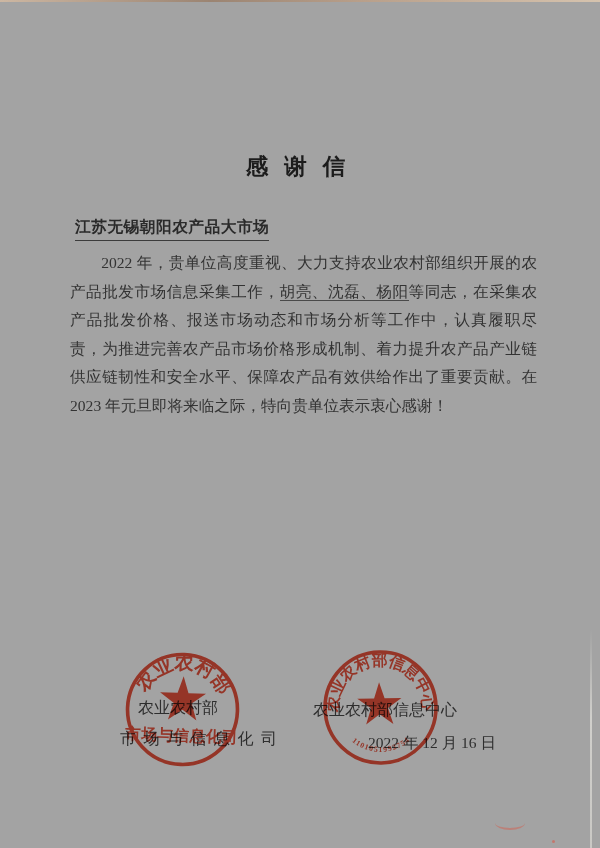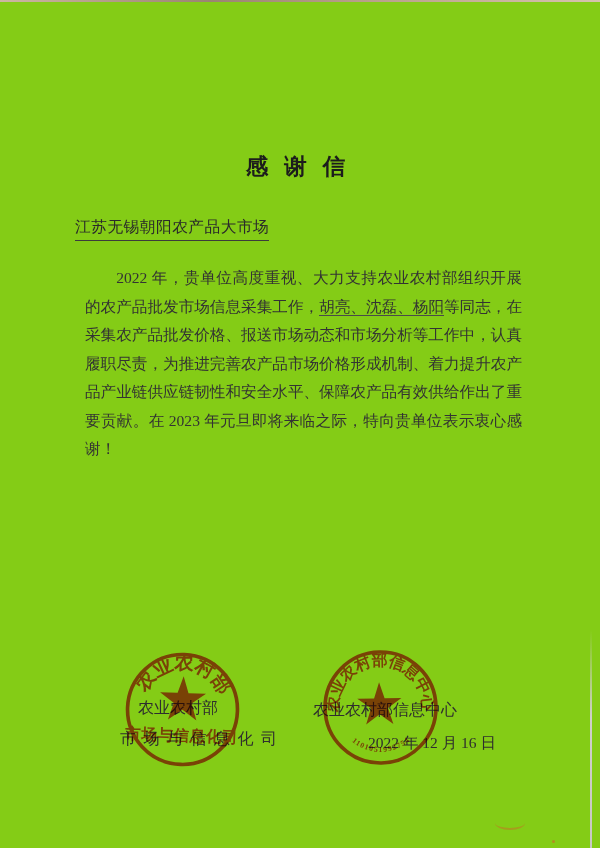--- a/index.html
+++ b/index.html
@@ -1,36 +1,36 @@
 <!DOCTYPE html>
 <html><head>
 <meta charset="utf-8">
 <style>
   html,body{margin:0;padding:0;background:#e9e9e9;}
   .page{
-    position:relative;width:600px;height:848px;background:#84cc16;overflow:hidden;
+    position:relative;width:600px;height:848px;background:#a3a3a3;overflow:hidden;
     font-family:"Liberation Serif","DejaVu Serif",serif;color:#383838;
   }
   .top-edge{position:absolute;left:0;top:0;width:600px;height:2px;
     background:linear-gradient(90deg,#cdb7a2,#9b8472 35%,#b89f8a 60%,#d6c3ae);}
   .right-edge-line{position:absolute;left:590px;top:630px;width:2px;height:218px;
     background:linear-gradient(180deg,rgba(208,207,203,0),#d0cfcb 40%,#c9c8c4);}
   .title{
     position:absolute;left:-9px;right:0;top:151px;text-align:center;
     font-size:22.5px;font-weight:bold;color:#1c1c1c;letter-spacing:16px;padding-left:16px;
   }
   .addressee{
-    position:absolute;left:75px;top:217px;font-size:15.7px;font-weight:normal;color:#2a2a2a;
+    position:absolute;left:75px;top:217px;font-size:15.7px;font-weight:bold;color:#2a2a2a;
     border-bottom:1px solid #3c3c3c;padding-bottom:2px;letter-spacing:0.5px;
   }
   .body-paragraphs{
     position:absolute;left:70px;top:249px;width:467px;
     font-size:15.6px;line-height:28.5px;text-align:justify;color:#333;
   }
-  .body-paragraphs p{margin:15px;text-indent:2em;}
+  .body-paragraphs p{margin:0;text-indent:2em;}
   .u{border-bottom:1px solid #4a4a4a;}
   .sig{position:absolute;color:#2e2e2e;white-space:nowrap;}
   .sig-left-1{left:138px;top:698px;font-size:16px;}
   .sig-left-2{left:120px;top:729px;font-size:16px;letter-spacing:7.5px;}
   .sig-right-1{left:313px;top:700px;font-size:16px;}
   .sig-right-date{left:322px;top:733px;font-size:15.5px;margin-left:46px;}
   .stamp{position:absolute;width:121px;height:121px;mix-blend-mode:multiply;opacity:.92;}
   .stamp-left{left:122px;top:649px;transform:rotate(2deg);}
   .stamp-right{left:320px;top:647px;transform:rotate(-1deg);}
   .stamp text{font-family:"Liberation Serif","DejaVu Serif",serif;font-weight:bold;}

